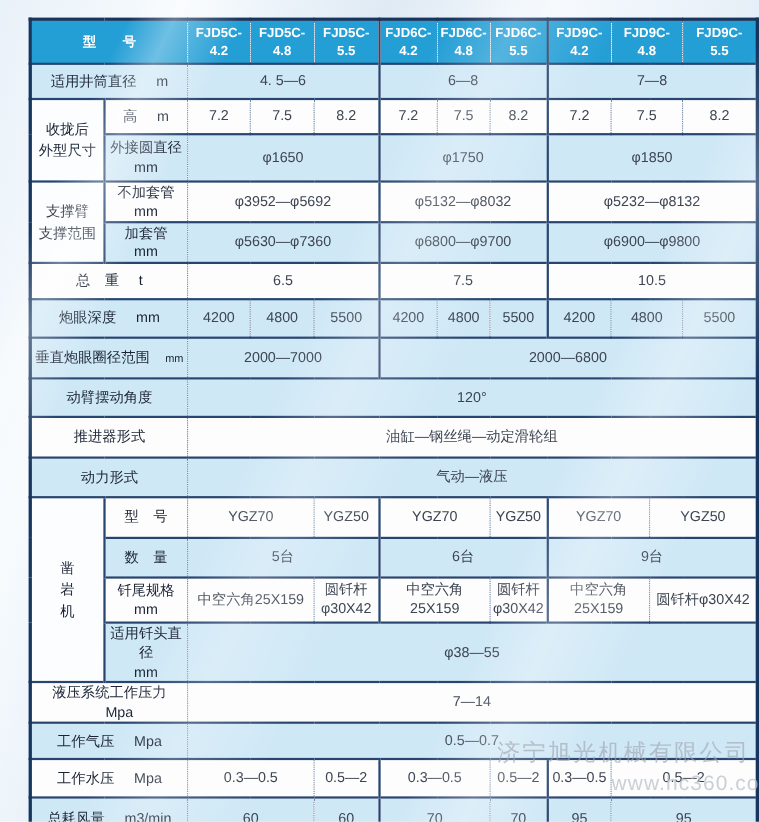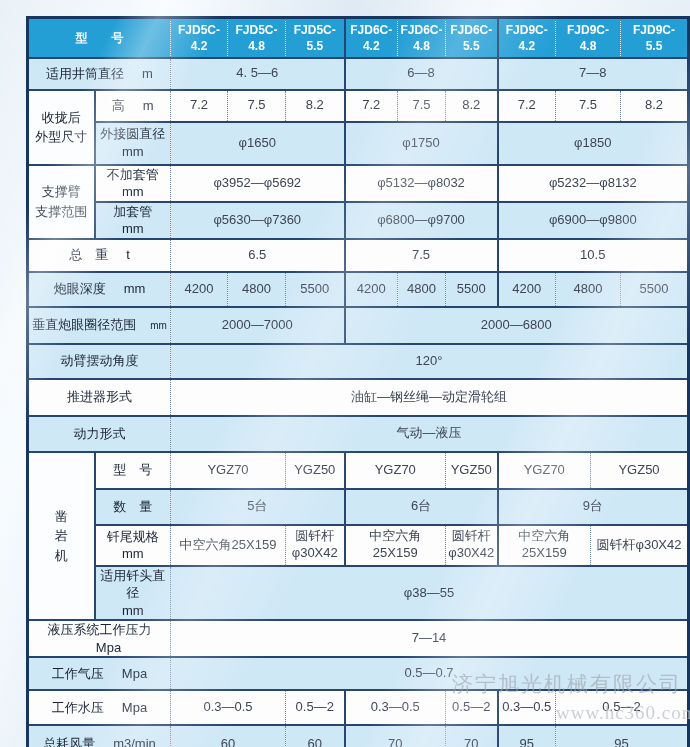--- a/index.html
+++ b/index.html
@@ -26,21 +26,21 @@
   tr.lb td{background:#cfe8f6;}
   tr.wh td{background:#fdfdfe;}
   td.lab-outer{background:#fbfdff !important;color:#1b2434;font-size:13px;line-height:1.5;white-space:pre-line;}
   td.lab{color:#1b2434;font-size:13px;line-height:1.35;white-space:pre-line;}
   td.lab .unit{margin-left:18px;color:#1b2434;}
   td.lab .unit.small{font-size:10px;margin-left:14px;}
   td.lab-inner{border-left:2px solid #27456f;}
   td.val{color:#3d4552;font-size:13px;line-height:1.3;white-space:pre-line;}
   .bl-solid{border-left:2px solid #27456f;}
   .bl-dot{border-left:1px dotted #7288a2;}
-  .wm{position:absolute;z-index:6;pointer-events:none;font-family:Liberation Serif, serif;white-space:nowrap;}
+  .wm{position:absolute;z-index:6;pointer-events:none;font-family:Liberation Sans, sans-serif;white-space:nowrap;}
   .wm-company{left:452px;top:670px;font-size:21px;letter-spacing:2px;color:rgba(158,165,172,.62);}
   .wm-url{left:556px;top:702px;font-size:19px;letter-spacing:1px;color:rgba(185,192,198,.75);}
 </style>
 </head>
 <body>
 
 <div class="sheet">
   <table id="spec-table">
     <colgroup id="cols">
         <col style="width: 67px;">

